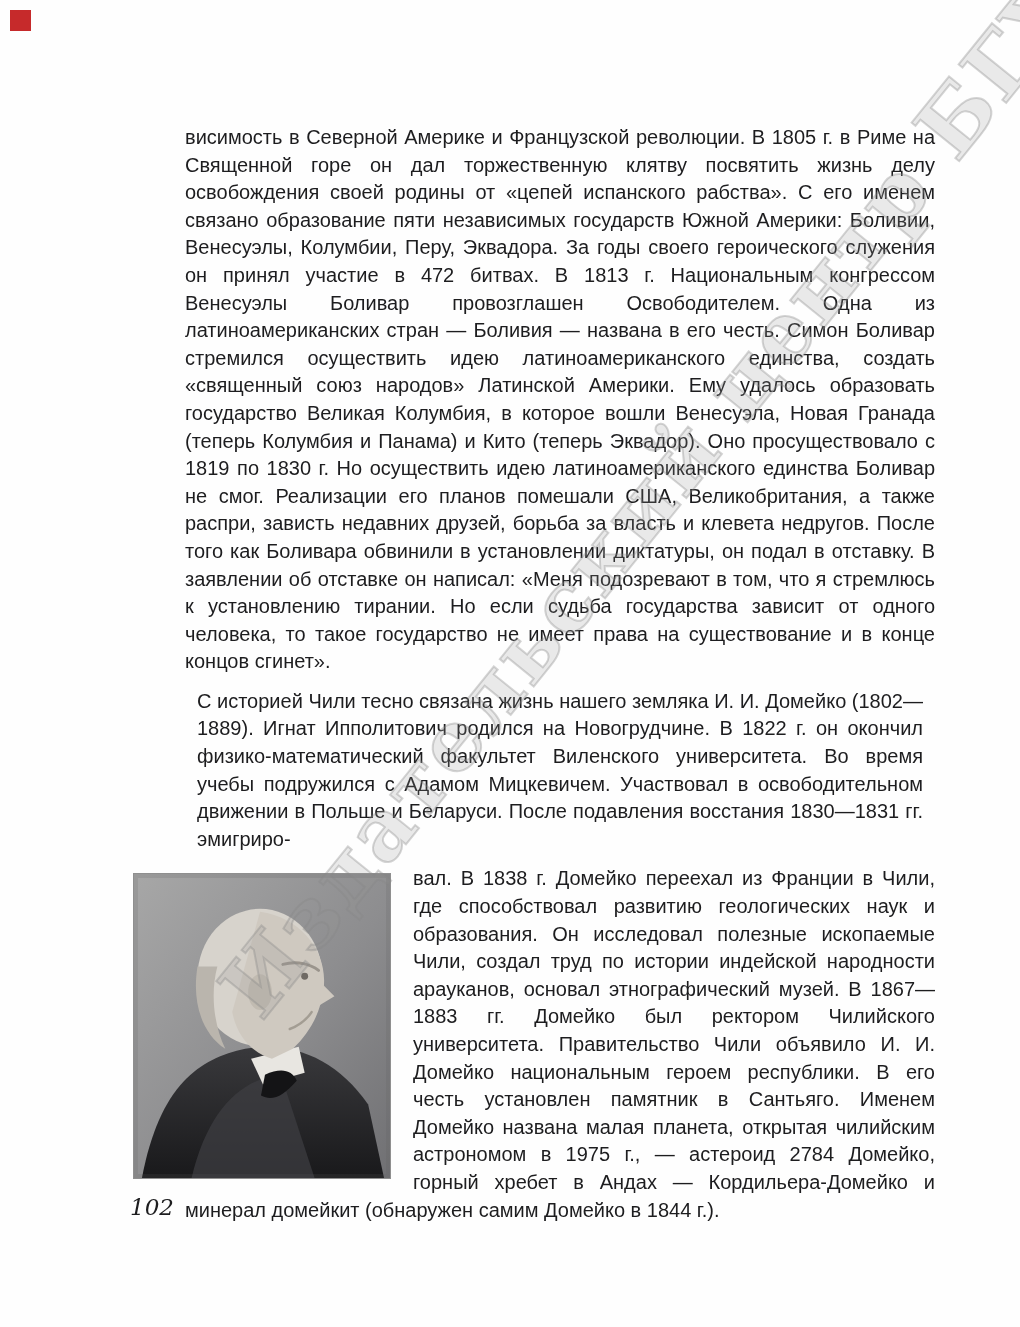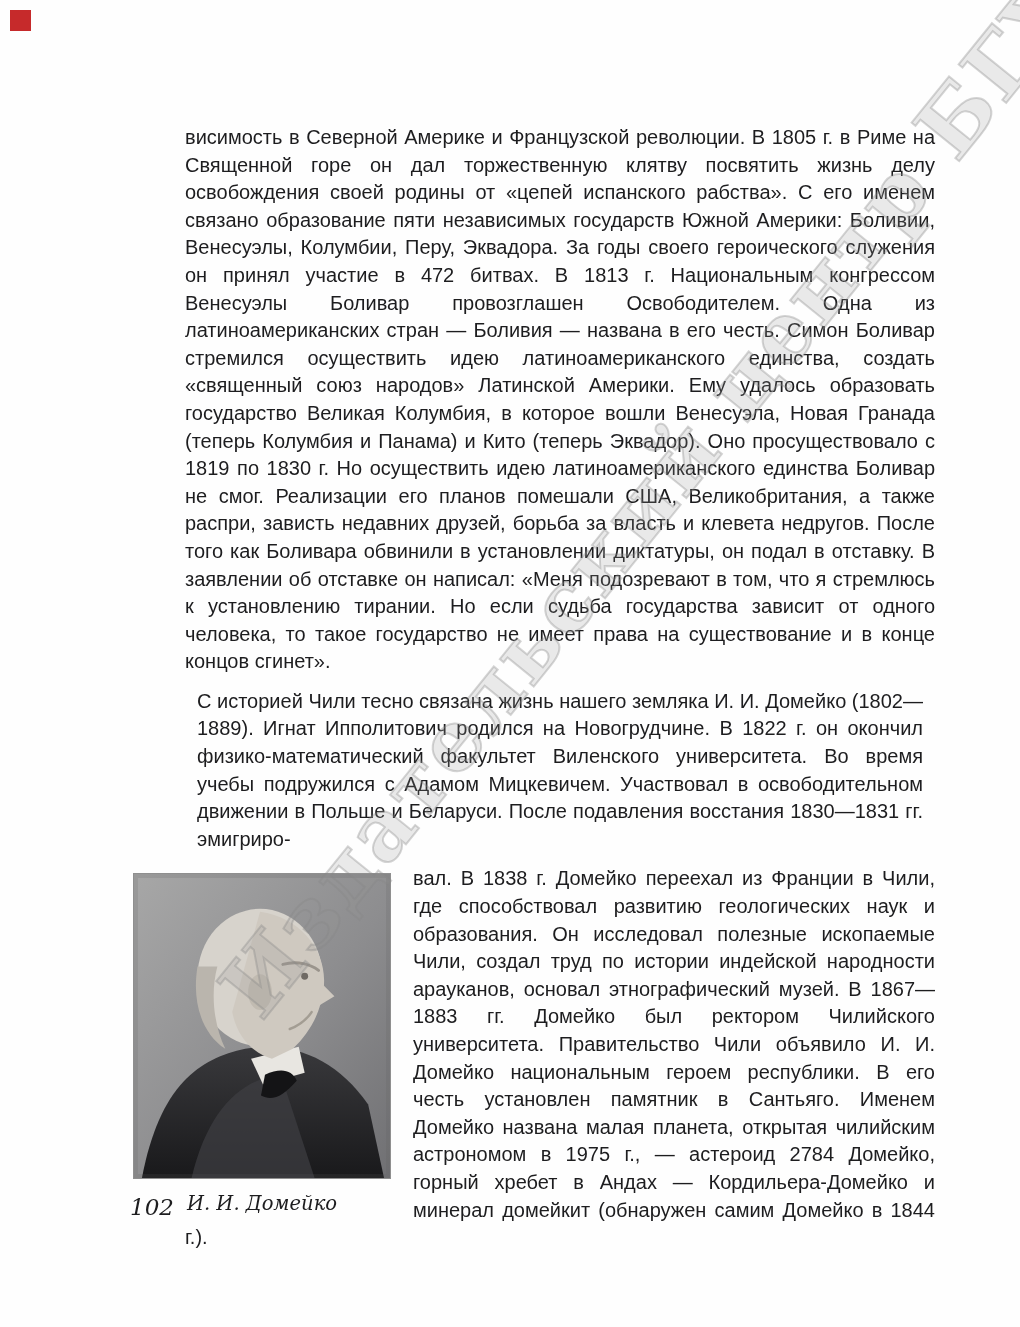--- a/index.html
+++ b/index.html
@@ -143,21 +143,20 @@
             <path d="M127 38 C170 44 196 80 191 116 C188 141 176 161 160 176 L139 186 C119 180 104 164 99 139 Z" fill="#cfc9c0"></path>
             <path d="M189 110 L202 123 L187 132 Z" fill="#cfc9c0"></path>
             <circle cx="172" cy="103" r="3.5" fill="#6f6a64"></circle>
             <path d="M150 91 C165 87 178 91 186 97" stroke="#9a948c" stroke-width="3" fill="none" stroke-linecap="round"></path>
             <ellipse cx="127" cy="119" rx="12" ry="18" fill="#c1bbb1"></ellipse>
             <path d="M64 93 C58 130 69 161 92 176 C80 151 77 119 84 93 Z" fill="#bab5ad"></path>
             <path d="M179 139 C173 148 165 153 157 156" stroke="#a39d93" stroke-width="2.5" fill="none" stroke-linecap="round"></path>
             <rect width="258" height="306" fill="none" stroke="#5d5d5f" stroke-width="8" opacity="0.18"></rect>
           </svg>
         </span>
-        <figcaption class="photo-caption">И. И. Домейко</figcaption>
       </figure>
       <span>вал. В 1838 г. Домейко переехал из Франции в Чили, где способствовал развитию геологических наук и образования. Он исследовал полезные ископаемые Чили, создал труд по истории индейской народности арауканов, основал этнографический музей. В 1867—1883 гг. Домейко был ректором Чилийского университета. Правительство Чили объявило И. И. Домейко национальным героем республики. В его честь установлен памятник в Сантьяго. Именем Домейко названа малая планета, открытая чилийским астрономом в 1975 г., — астероид 2784 Домейко, горный хребет в Андах — Кордильера-Домейко и минерал домейкит (обнаружен самим Домейко в 1844 г.).</span>
     </div>
 
   </div>
 
   <div class="footer-row">
     <span class="page-number">102</span>
   </div>
 

